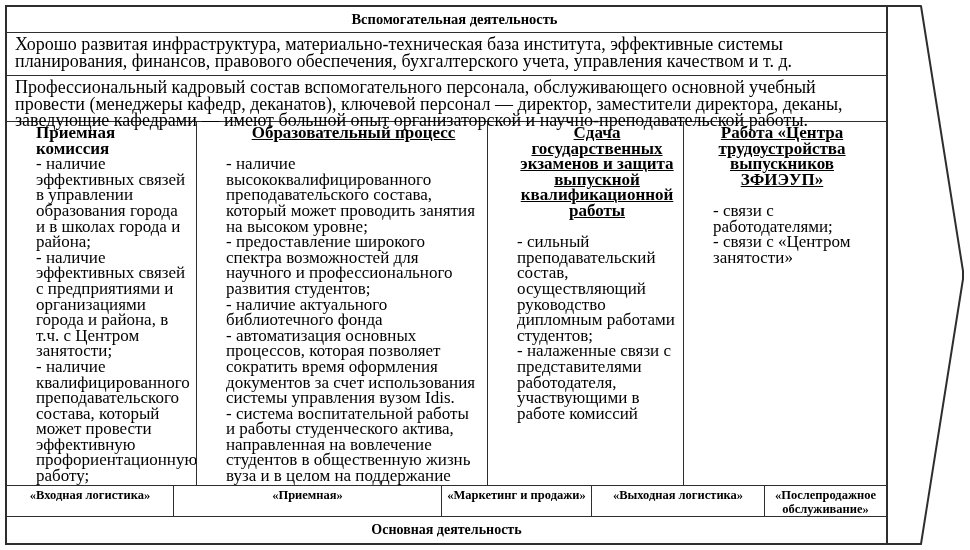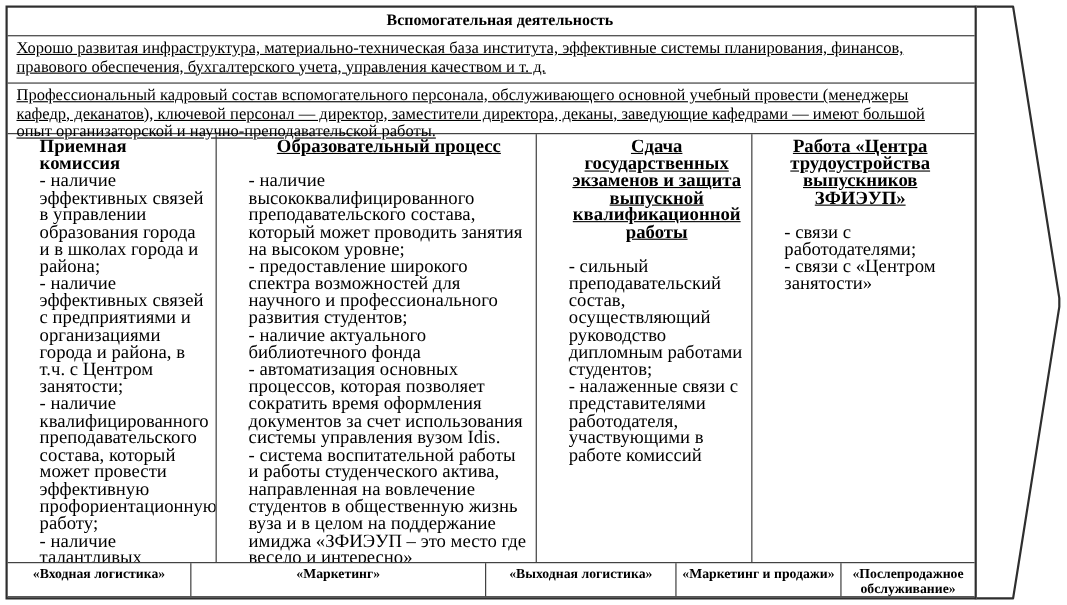--- a/index.html
+++ b/index.html
@@ -29,21 +29,21 @@
   .row{box-sizing:border-box;}
   .row-top-header{
     height:26px;border-bottom:1px solid var(--border);
     display:flex;align-items:center;justify-content:center;
     font-weight:bold;font-size:14.5px;
     padding-left:16px; 
   }
   .row-support{
     border-bottom:1px solid var(--border);
     padding:3px 20px 0 8px;
-    font-size:15px;line-height:16.5px;text-decoration:underline;
+    font-size:18px;line-height:16.5px;
   }
   .row-support.r2{height:43px;}
   .row-support.r3{height:46px;}
   .row-columns{
     flex:1;display:flex;border-bottom:1px solid var(--border);
     min-height:0;
   }
   .col{
     box-sizing:border-box;
     border-right:1px solid var(--border);
@@ -128,21 +128,22 @@
         <div class="col-title centered spaced">Работа «Центра трудоустройства выпускников ЗФИЭУП»</div>
         <div class="col-body">- связи с работодателями;
 - связи с «Центром занятости»</div>
       </div>
 
 
     </div>
 
     <div class="row row-labels">
       <div class="label-cell col-1">«Входная логистика»</div>
-      <div class="label-cell col-2">«Маркетинг»</div>
+      <div class="label-cell col-2">«Приемная»</div>
+      <div class="label-cell col-4">«Маркетинг и продажи»</div>
       <div class="label-cell col-3">«Выходная логистика»</div>
-      <div class="label-cell col-4">«Маркетинг и продажи»</div>
       <div class="label-cell col-5">«Послепродажное обслуживание»</div>
     </div>
 
+    <div class="row row-bottom-header">Основная деятельность</div>
 
   </div>
 </div>
 
 </body></html>

